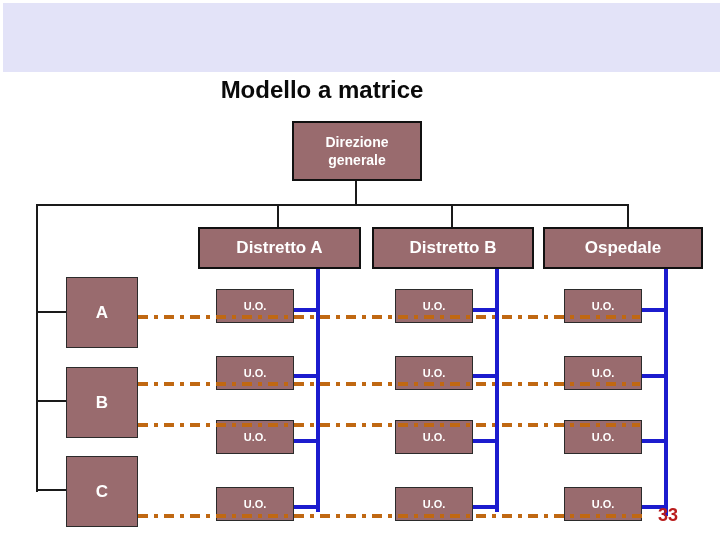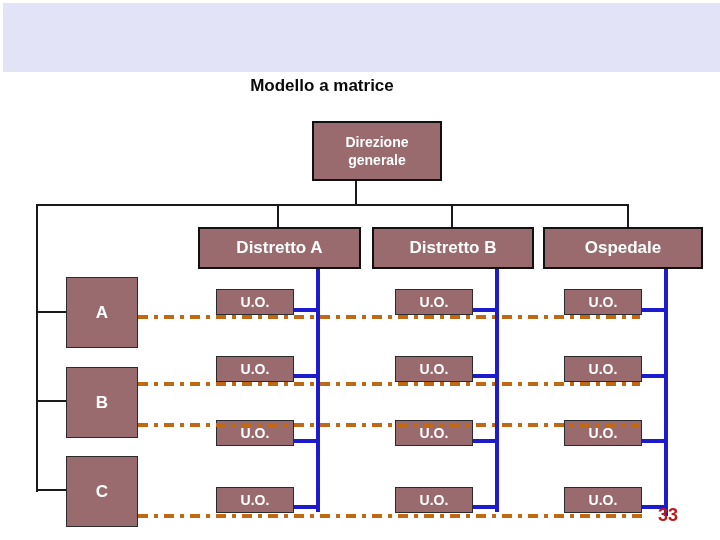--- a/index.html
+++ b/index.html
@@ -6,41 +6,41 @@
   body{width:720px;height:540px;overflow:hidden;background:#ffffff;
        font-family:"Liberation Sans",sans-serif;}
   .slide{position:relative;width:720px;height:540px;background:#ffffff;overflow:hidden;}
 
   
   .band{position:absolute;left:3px;top:3px;right:0;height:69px;
         background:var(--band,#E3E3F8);}
   .title{position:absolute;left:26px;top:13px;font-size:38px;font-weight:bold;
          color:#0a0a0a;letter-spacing:-1px;white-space:nowrap;}
   .subtitle{position:absolute;left:0;top:76px;width:644px;text-align:center;
-            font-size:17px;font-weight:bold;color:#0a0a0a;}
+            font-size:24px;font-weight:bold;color:#0a0a0a;}
 
   
   .box{position:absolute;box-sizing:border-box;background:var(--rose,#996B6E);
        color:#ffffff;font-weight:bold;display:flex;align-items:center;
        justify-content:center;text-align:center;z-index:2;}
   .thin{border:1px solid #2b2b2b;}
   .thick{border:2px solid #111111;}
 
-  .root{left:312px;top:121px;width:130px;height:60px;font-size:14px;line-height:1.3;}
+  .root{left:292px;top:121px;width:130px;height:60px;font-size:14px;line-height:1.3;}
   .root span{display:block;width:90px;}
 
   .hdr{top:227px;height:42px;font-size:17px;}
   .hdrA{left:198px;width:163px;}
   .hdrB{left:372px;width:162px;text-align:center;}
   .hdrO{left:543px;width:160px;align-items:center;}
 
   .rowhdr{left:66px;width:72px;height:71px;font-size:17px;}
   .rowA{top:277px;} .rowB{top:367px;} .rowC{top:456px;}
 
-  .cell{width:78px;height:26px;font-size:14px;}
+  .cell{width:78px;height:34px;font-size:11px;}
   .c1{left:216px;} .c2{left:395px;} .c3{left:564px;}
   .r1{top:289px;} .r2{top:356px;} .r3{top:420px;} .r4{top:487px;}
 
   
   .kline{position:absolute;background:var(--line,#1a1a1a);z-index:1;}
 
   
   .dash{position:absolute;height:4px;z-index:3;
         background:repeating-linear-gradient(90deg,
           var(--orange,#C06812) 0 10px, transparent 10px 16px,

